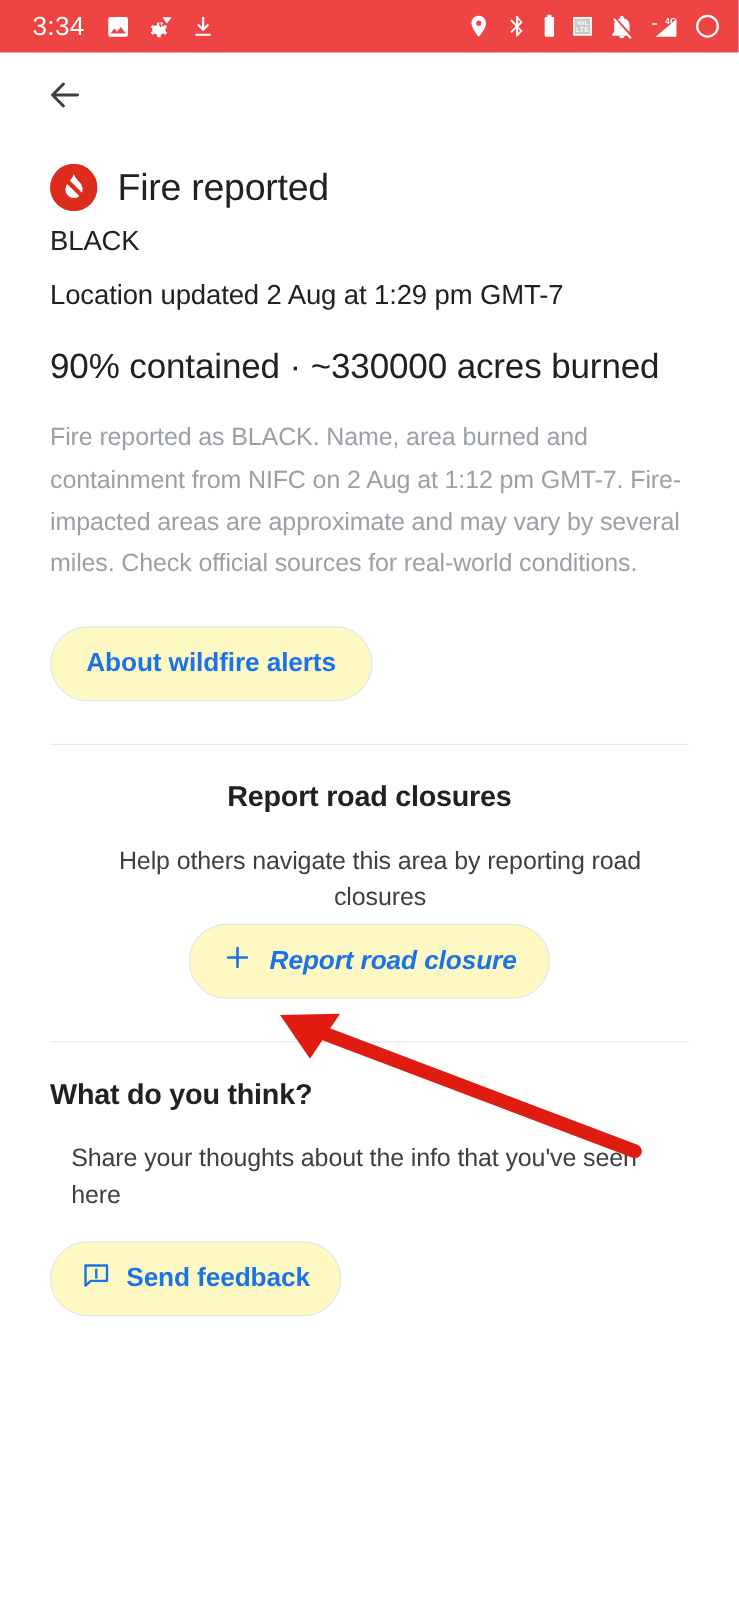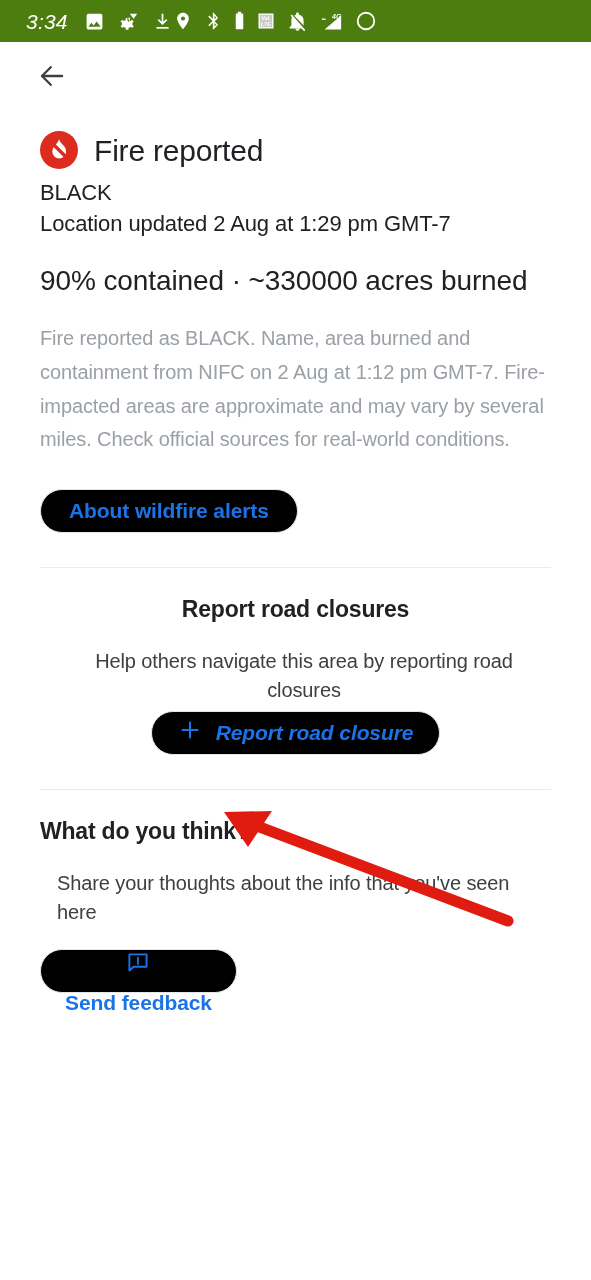--- a/index.html
+++ b/index.html
@@ -12,26 +12,26 @@
     background: #ffffff;
     font-family: "Liberation Sans", sans-serif;
     -webkit-font-smoothing: antialiased;
     overflow: hidden;
     position: relative;
   }
 
   
   .status-bar {
     height: 42px;
-    background: #4d7c0f;
-    display: flex;
-    align-items: center;
+    background: #ef4444;
+    display: flex;
+    align-items: center;
+    justify-content: space-between;
     padding: 0 14px 0 26px;
     box-sizing: border-box;
-    font-style: italic;
   }
   .status-left {
     display: flex;
     align-items: center;
     gap: 13px;
   }
   .status-right {
     display: flex;
     align-items: center;
     gap: 11px;
@@ -109,33 +109,33 @@
   }
 
   
   .pill {
     display: inline-flex;
     align-items: center;
     gap: 14px;
     border: 1px solid #e3e5e8;
     border-radius: 34px;
     padding: 0 28px;
-    height: 44px;
+    height: 60px;
     box-sizing: border-box;
-    background: #000000;
+    background: #fef9c3;
     color: #1a73e8;
     font-size: 21px;
     font-weight: 700;
     letter-spacing: -0.1px;
     cursor: pointer;
     white-space: nowrap;
   }
   .pill.btn-about { margin-top: 32px; }
   .pill.btn-closure { margin-top: 6px; padding: 0 26px; font-style: italic; }
-  .pill.btn-feedback { margin-top: 22px; padding: 0 24px; gap: 12px; flex-direction: column; }
+  .pill.btn-feedback { margin-top: 22px; padding: 0 24px; gap: 12px; }
 
   
   .divider {
     height: 1px;
     background: #e8eaed;
     width: 100%;
   }
   .sect-1 { padding-bottom: 34px; }
   .sect-2 { padding-top: 28px; padding-bottom: 34px; text-align: center; }
   .sect-3 { padding-top: 28px; }
@@ -252,21 +252,21 @@
       <span class="fire-badge">
         <svg width="38" height="38" viewBox="0 0 38 38">
           <circle cx="19" cy="19" r="19" fill="#dd2c1e"></circle>
           <path d="M19 8.3c-1 3.6-3.8 5.6-5.2 7.6a7.6 7.6 0 0 0-1.5 4.6 6.9 6.9 0 0 0 13.8 0c0-1.9-.6-3.4-1.7-4.9-1.5-2-4.2-3.9-5.4-7.3z" fill="#ffffff"></path>
           <path d="M9.2 9.2 28.8 28.8" stroke="#dd2c1e" stroke-width="3.4" stroke-linecap="round"></path>
         </svg>
       </span>
       <span class="page-title">Fire reported</span>
     </div>
     <div class="subline">BLACK</div>
-    <div class="subline" style="margin-top:0">Location updated 2 Aug at 1:29 pm GMT-7</div>
+    <div class="subline" style="margin-top:12px">Location updated 2 Aug at 1:29 pm GMT-7</div>
     <div class="stats">90% contained · ~330000 acres burned</div>
     <div class="desc">Fire reported as BLACK. Name, area burned and containment from NIFC on 2 Aug at 1:12 pm GMT-7. Fire-impacted areas are approximate and may vary by several miles. Check official sources for real-world conditions.</div>
     <div class="pill btn-about">
       <span>About wildfire alerts</span>
     </div>
   </div>
 
   <div class="divider"></div>
 
   <div class="sect-2">

